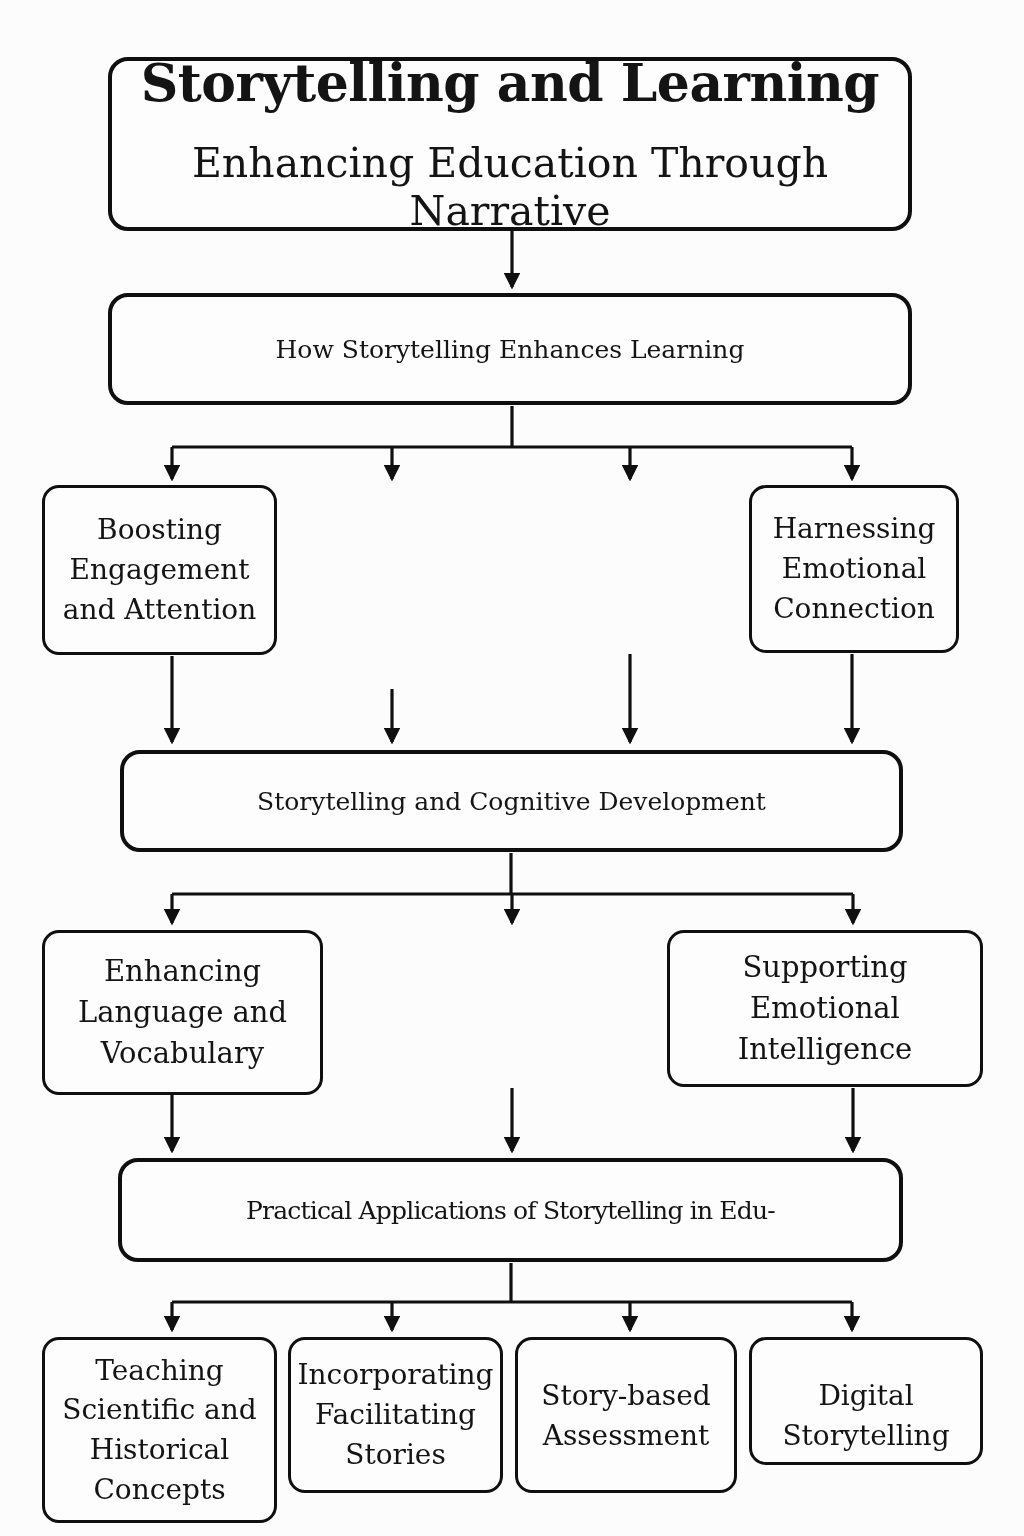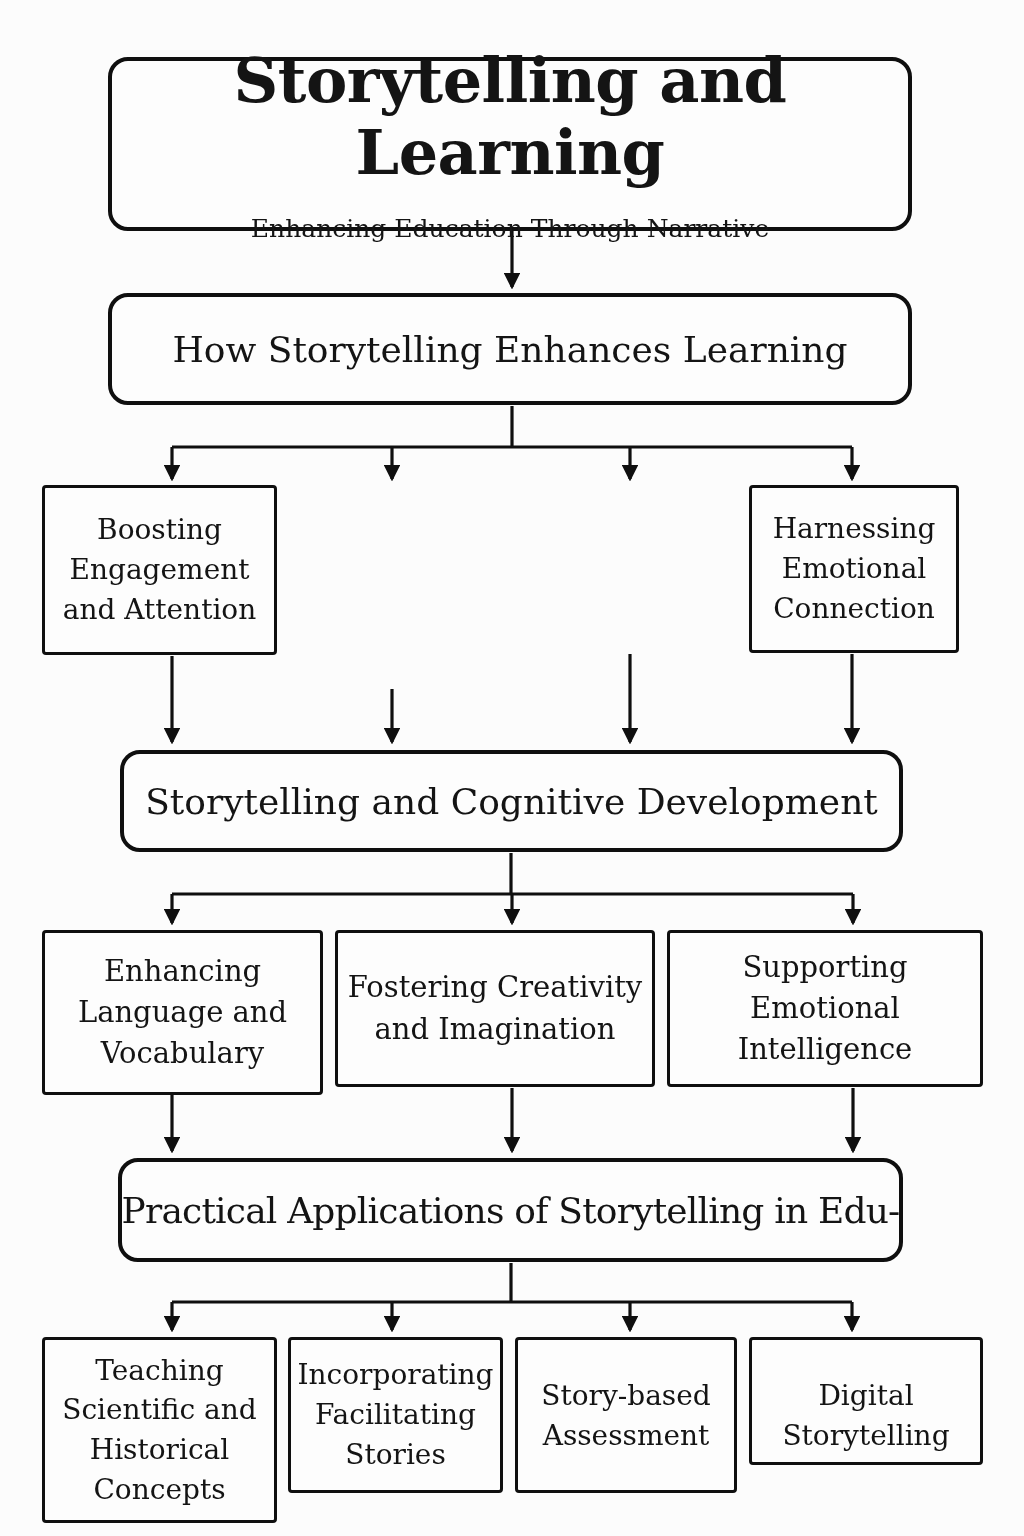--- a/index.html
+++ b/index.html
@@ -12,28 +12,28 @@
   .canvas{
     position:relative;width:1024px;height:1536px;background:var(--bg);
     font-family:"DejaVu Serif","Liberation Serif",serif;color:var(--text);
     overflow:hidden;
   }
   .edges{position:absolute;left:0;top:0;width:1024px;height:1536px;}
   .edges path{stroke:var(--stroke);stroke-width:3.2;fill:none;}
   .edges .arrowhead{fill:var(--stroke);stroke:none;}
   .node{
     position:absolute;box-sizing:border-box;background:var(--fill);
-    border:3.5px solid var(--stroke);border-radius:4px;
+    border:3.5px solid var(--stroke);border-radius:17px;
     display:flex;flex-direction:column;align-items:center;justify-content:center;
     text-align:center;
   }
   .big{border-width:4px;border-radius:20px;}
-  .root-title{font-size:62px;font-weight:700;line-height:1.15;letter-spacing:-0.5px;}
-  .root-sub{font-size:25px;margin-top:26px;}
-  .header-label{font-size:36px;white-space:nowrap;}
+  .root-title{font-size:52px;font-weight:700;line-height:1.15;letter-spacing:-0.5px;}
+  .root-sub{font-size:41px;margin-top:26px;}
+  .header-label{font-size:25px;white-space:nowrap;}
   .tight .header-label{letter-spacing:-0.8px;}
   .leaf{font-size:28px;line-height:1.42;padding:6px 4px;}
   .leaf.mid{font-size:29px;}
   .leaf.top-bias{justify-content:flex-start;padding-top:36px;}
 </style>
 </head>
 <body>
 
 <div class="canvas">
 
@@ -89,23 +89,20 @@
     <span>Harnessing Emotional Connection</span>
   </div>
 
   <div class="node big" style="left:120px;top:750px;width:783px;height:102px">
     <span class="header-label">Storytelling and Cognitive Development</span>
   </div>
 
   <div class="node leaf mid" style="left:42px;top:930px;width:281px;height:165px">
     <span>Enhancing Language and Vocabulary</span>
   </div>
-  <div class="node leaf mid" style="left:335px;top:930px;width:320px;height:157px">
-    <span>Fostering Creativity and Imagination</span>
-  </div>
   <div class="node leaf mid" style="left:667px;top:930px;width:316px;height:157px">
     <span>Supporting Emotional Intelligence</span>
   </div>
 
   <div class="node leaf" style="left:42px;top:1337px;width:235px;height:186px">
     <span>Teaching Scientific and Historical Concepts</span>
   </div>
 
   <div class="node big tight" style="left:118px;top:1158px;width:785px;height:104px">
     <span class="header-label">Practical Applications of Storytelling in Edu-</span>

